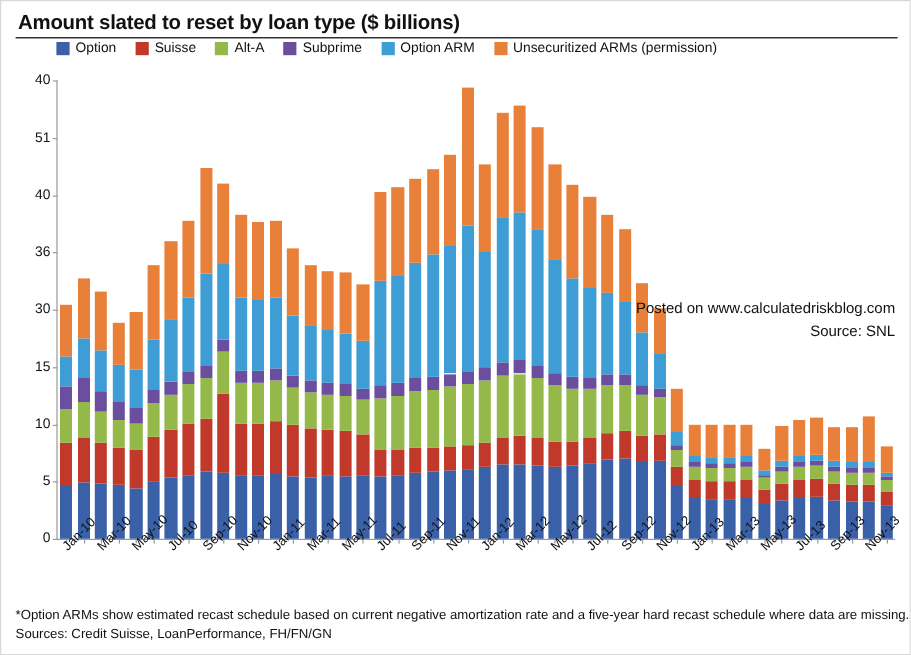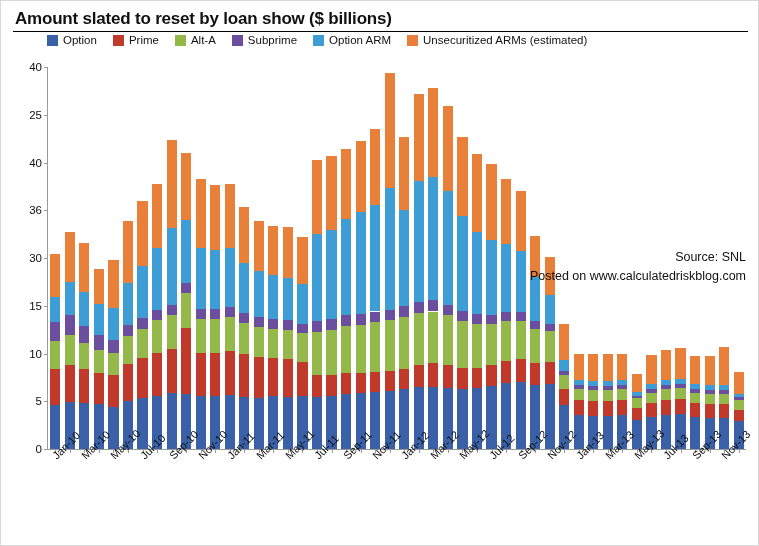--- a/index.html
+++ b/index.html
@@ -149,47 +149,47 @@
     color: #111;
     line-height: 1.45;
   }
   #footnotes div { white-space: nowrap; }
 </style>
 </head>
 <body>
 
 <div id="page">
 
-  <div id="title">Amount slated to reset by loan show ($ billions)</div>
+  <div id="title">Amount slated to reset by loan type ($ billions)</div>
   <div id="title-rule"></div>
 
   <div id="legend">
       <div class="legend-item">
         <span class="legend-swatch" style="background: rgb(58, 97, 168);"></span>
         <span>Option</span>
       </div>
       <div class="legend-item">
         <span class="legend-swatch" style="background: rgb(192, 57, 43);"></span>
-        <span>Prime</span>
+        <span>Suisse</span>
       </div>
       <div class="legend-item">
         <span class="legend-swatch" style="background: rgb(148, 184, 74);"></span>
         <span>Alt-A</span>
       </div>
       <div class="legend-item">
         <span class="legend-swatch" style="background: rgb(107, 79, 158);"></span>
         <span>Subprime</span>
       </div>
       <div class="legend-item">
         <span class="legend-swatch" style="background: rgb(61, 157, 212);"></span>
         <span>Option ARM</span>
       </div>
       <div class="legend-item">
         <span class="legend-swatch" style="background: rgb(232, 128, 58);"></span>
-        <span>Unsecuritized ARMs (estimated)</span>
+        <span>Unsecuritized ARMs (permission)</span>
       </div>
     </div>
 
   <div id="plot-frame">
     <div id="bars">
         <div class="bar-col" style="left: 2.18125px; width: 10.1792px; height: 194.82px;">
           <div class="seg" style="height: 43.93px; bottom: 0px; background: rgb(58, 97, 168);"></div>
           <div class="seg" style="height: 36.29px; bottom: 43.93px; background: rgb(192, 57, 43);"></div>
           <div class="seg" style="height: 27.695px; bottom: 80.22px; background: rgb(148, 184, 74);"></div>
           <div class="seg" style="height: 19.1px; bottom: 107.915px; background: rgb(107, 79, 158);"></div>
@@ -580,21 +580,21 @@
       <div class="ytick-label" style="top: 286.5px;">10</div>
       <div class="ytick-mark" style="top: 286.5px;"></div>
       <div class="ytick-label" style="top: 238.75px;">15</div>
       <div class="ytick-mark" style="top: 238.75px;"></div>
       <div class="ytick-label" style="top: 191px;">30</div>
       <div class="ytick-mark" style="top: 191px;"></div>
       <div class="ytick-label" style="top: 143.25px;">36</div>
       <div class="ytick-mark" style="top: 143.25px;"></div>
       <div class="ytick-label" style="top: 95.5px;">40</div>
       <div class="ytick-mark" style="top: 95.5px;"></div>
-      <div class="ytick-label" style="top: 47.75px;">25</div>
+      <div class="ytick-label" style="top: 47.75px;">51</div>
       <div class="ytick-mark" style="top: 47.75px;"></div>
       <div class="ytick-label" style="top: 0px;">40</div>
       <div class="ytick-mark" style="top: 0px;"></div>
       <div class="xtick-mark" style="left: 7.27083px;"></div>
       <div class="xtick-mark" style="left: 21.8125px;"></div>
       <div class="xtick-mark" style="left: 36.3542px;"></div>
       <div class="xtick-mark" style="left: 50.8958px;"></div>
       <div class="xtick-mark" style="left: 65.4375px;"></div>
       <div class="xtick-mark" style="left: 79.9792px;"></div>
       <div class="xtick-mark" style="left: 94.5208px;"></div>
@@ -662,18 +662,22 @@
       <div class="xlabel" style="left: 497.687px;">Nov-12</div>
       <div class="xlabel" style="left: 526.771px;">Jan-13</div>
       <div class="xlabel" style="left: 555.854px;">Mar-13</div>
       <div class="xlabel" style="left: 584.938px;">May-13</div>
       <div class="xlabel" style="left: 614.021px;">Jul-13</div>
       <div class="xlabel" style="left: 643.104px;">Sep-13</div>
       <div class="xlabel" style="left: 672.188px;">Nov-13</div>
     </div>
 
   <div id="annotation">
+    <div>Posted on www.calculatedriskblog.com</div>
     <div>Source: SNL</div>
-    <div>Posted on www.calculatedriskblog.com</div>
   </div>
 
+  <div id="footnotes">
+    <div>*Option ARMs show estimated recast schedule based on current negative amortization rate and a five-year hard recast schedule where data are missing.</div>
+    <div>Sources: Credit Suisse, LoanPerformance, FH/FN/GN</div>
+  </div>
 
 </div>
 
 </body></html>

